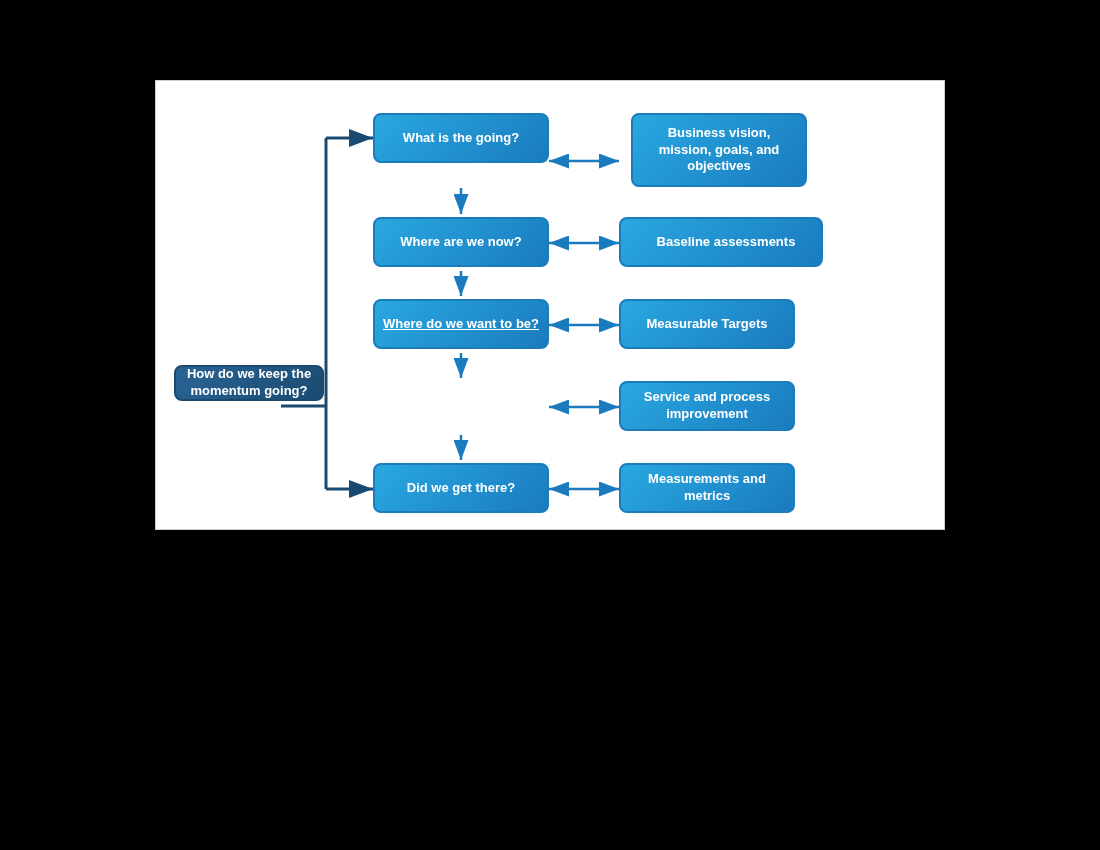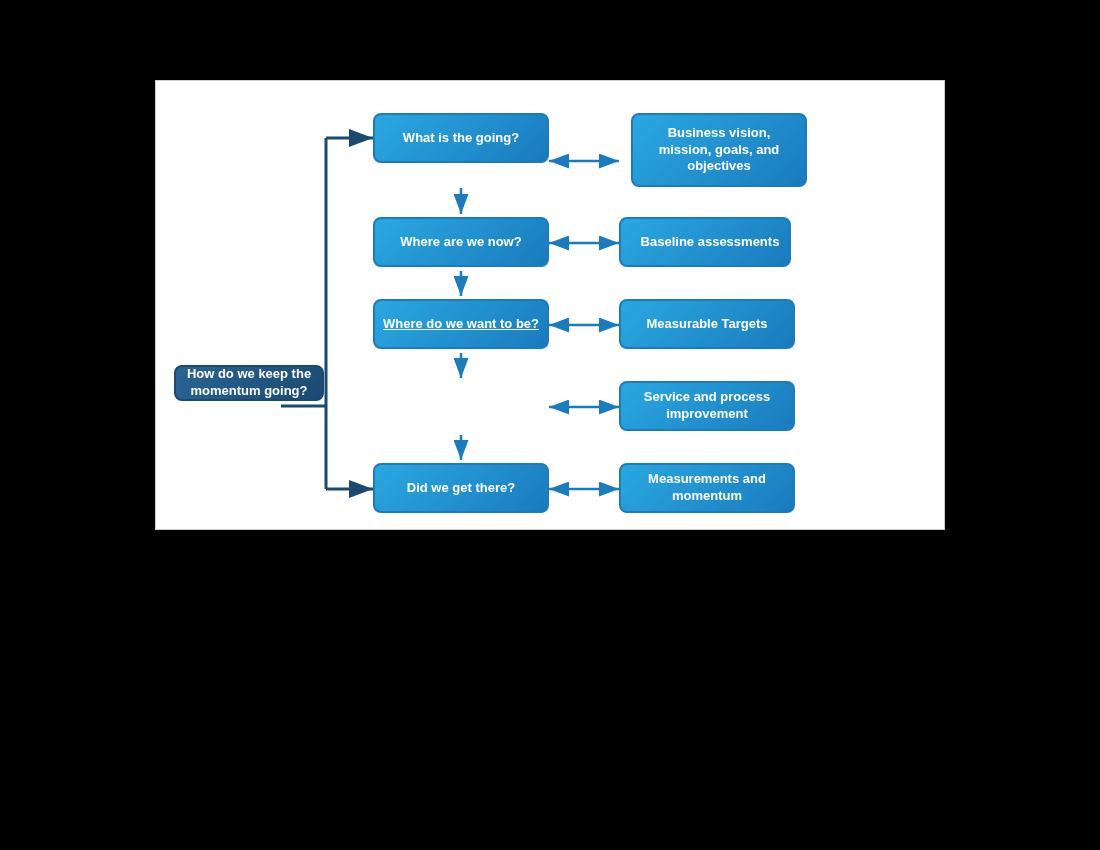--- a/index.html
+++ b/index.html
@@ -106,25 +106,25 @@
     <span>Did we get there?</span>
   </div>
 
   <div class="flow-box dark" style="left:18px; top:284px; width:150px; height:36px;">
     <span>How do we keep the momentum going?</span>
   </div>
 
   <div class="flow-box" style="left:475px; top:32px; width:176px; height:74px;">
     <span>Business vision, mission, goals, and objectives</span>
   </div>
-  <div class="flow-box" style="left:463px; top:136px; width:172px; height:50px;padding-left:18px;">
+  <div class="flow-box" style="left:463px; top:136px; width:204px; height:50px;padding-left:18px;">
     <span>Baseline assessments</span>
   </div>
   <div class="flow-box" style="left:463px; top:218px; width:176px; height:50px;">
     <span>Measurable Targets</span>
   </div>
   <div class="flow-box" style="left:463px; top:300px; width:176px; height:50px;">
     <span>Service and process improvement</span>
   </div>
   <div class="flow-box" style="left:463px; top:382px; width:176px; height:50px;">
-    <span>Measurements and momentum</span>
+    <span>Measurements and metrics</span>
   </div>
 </div>
 
 </body></html>

